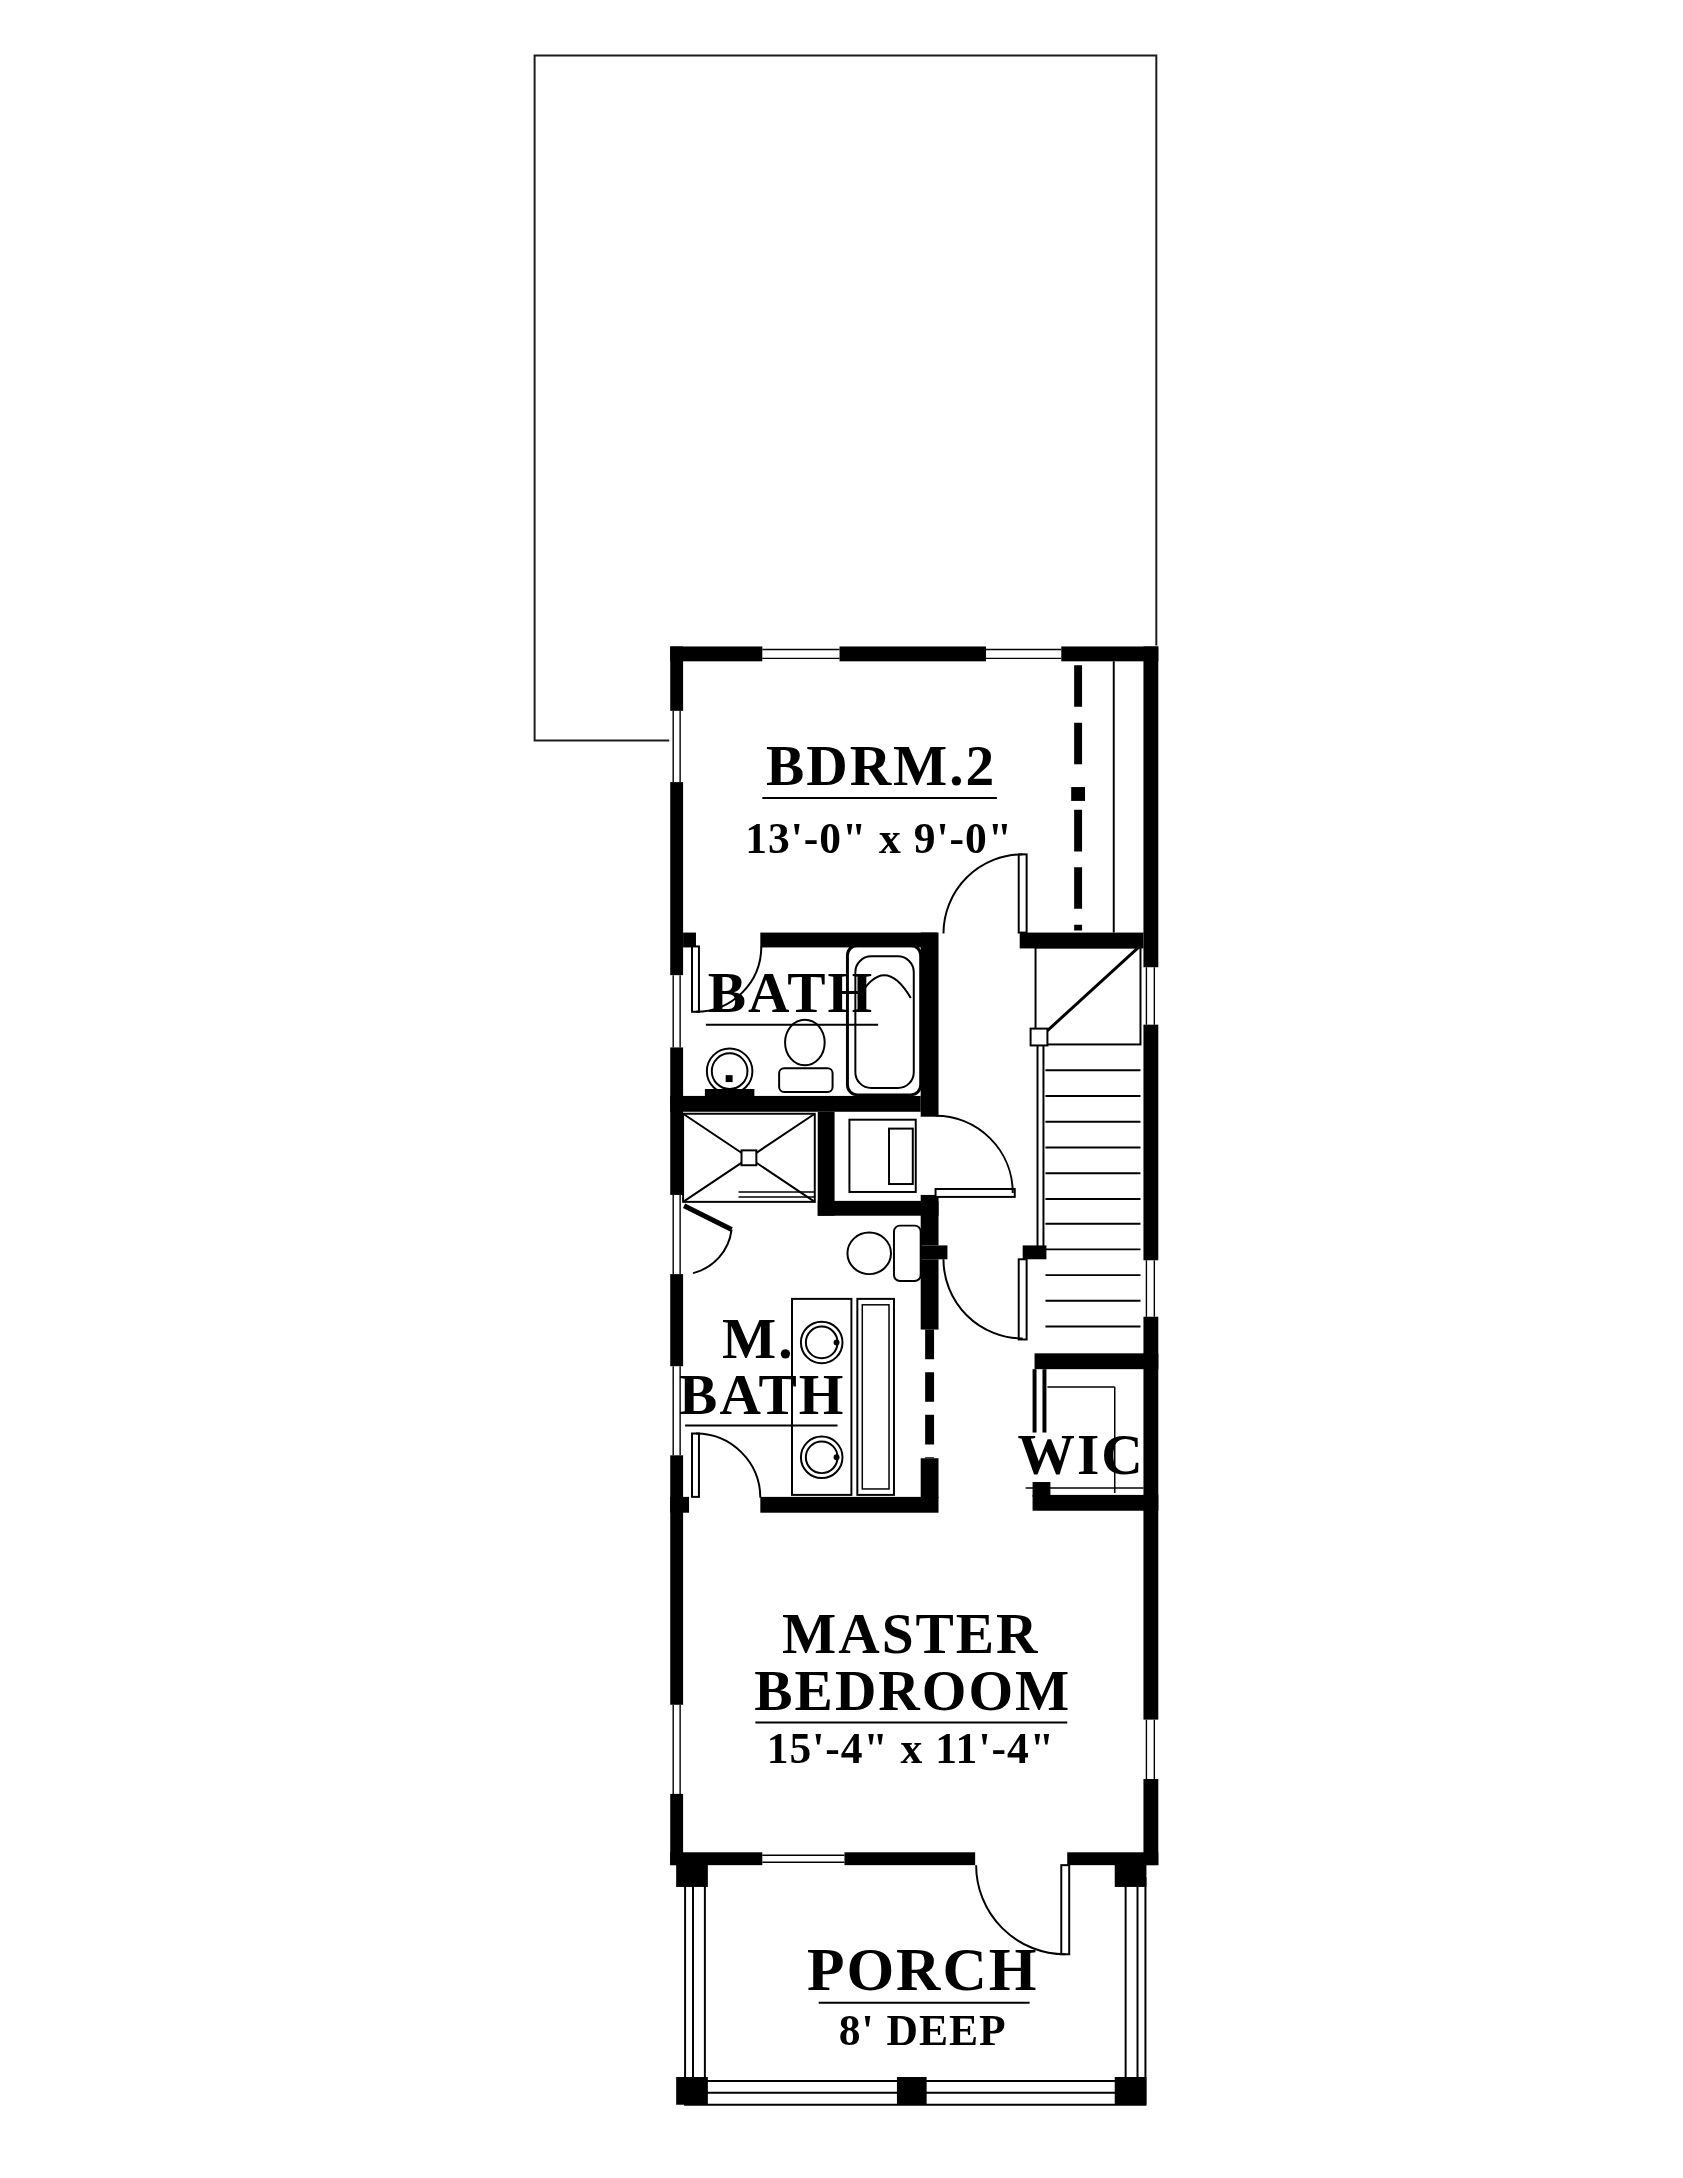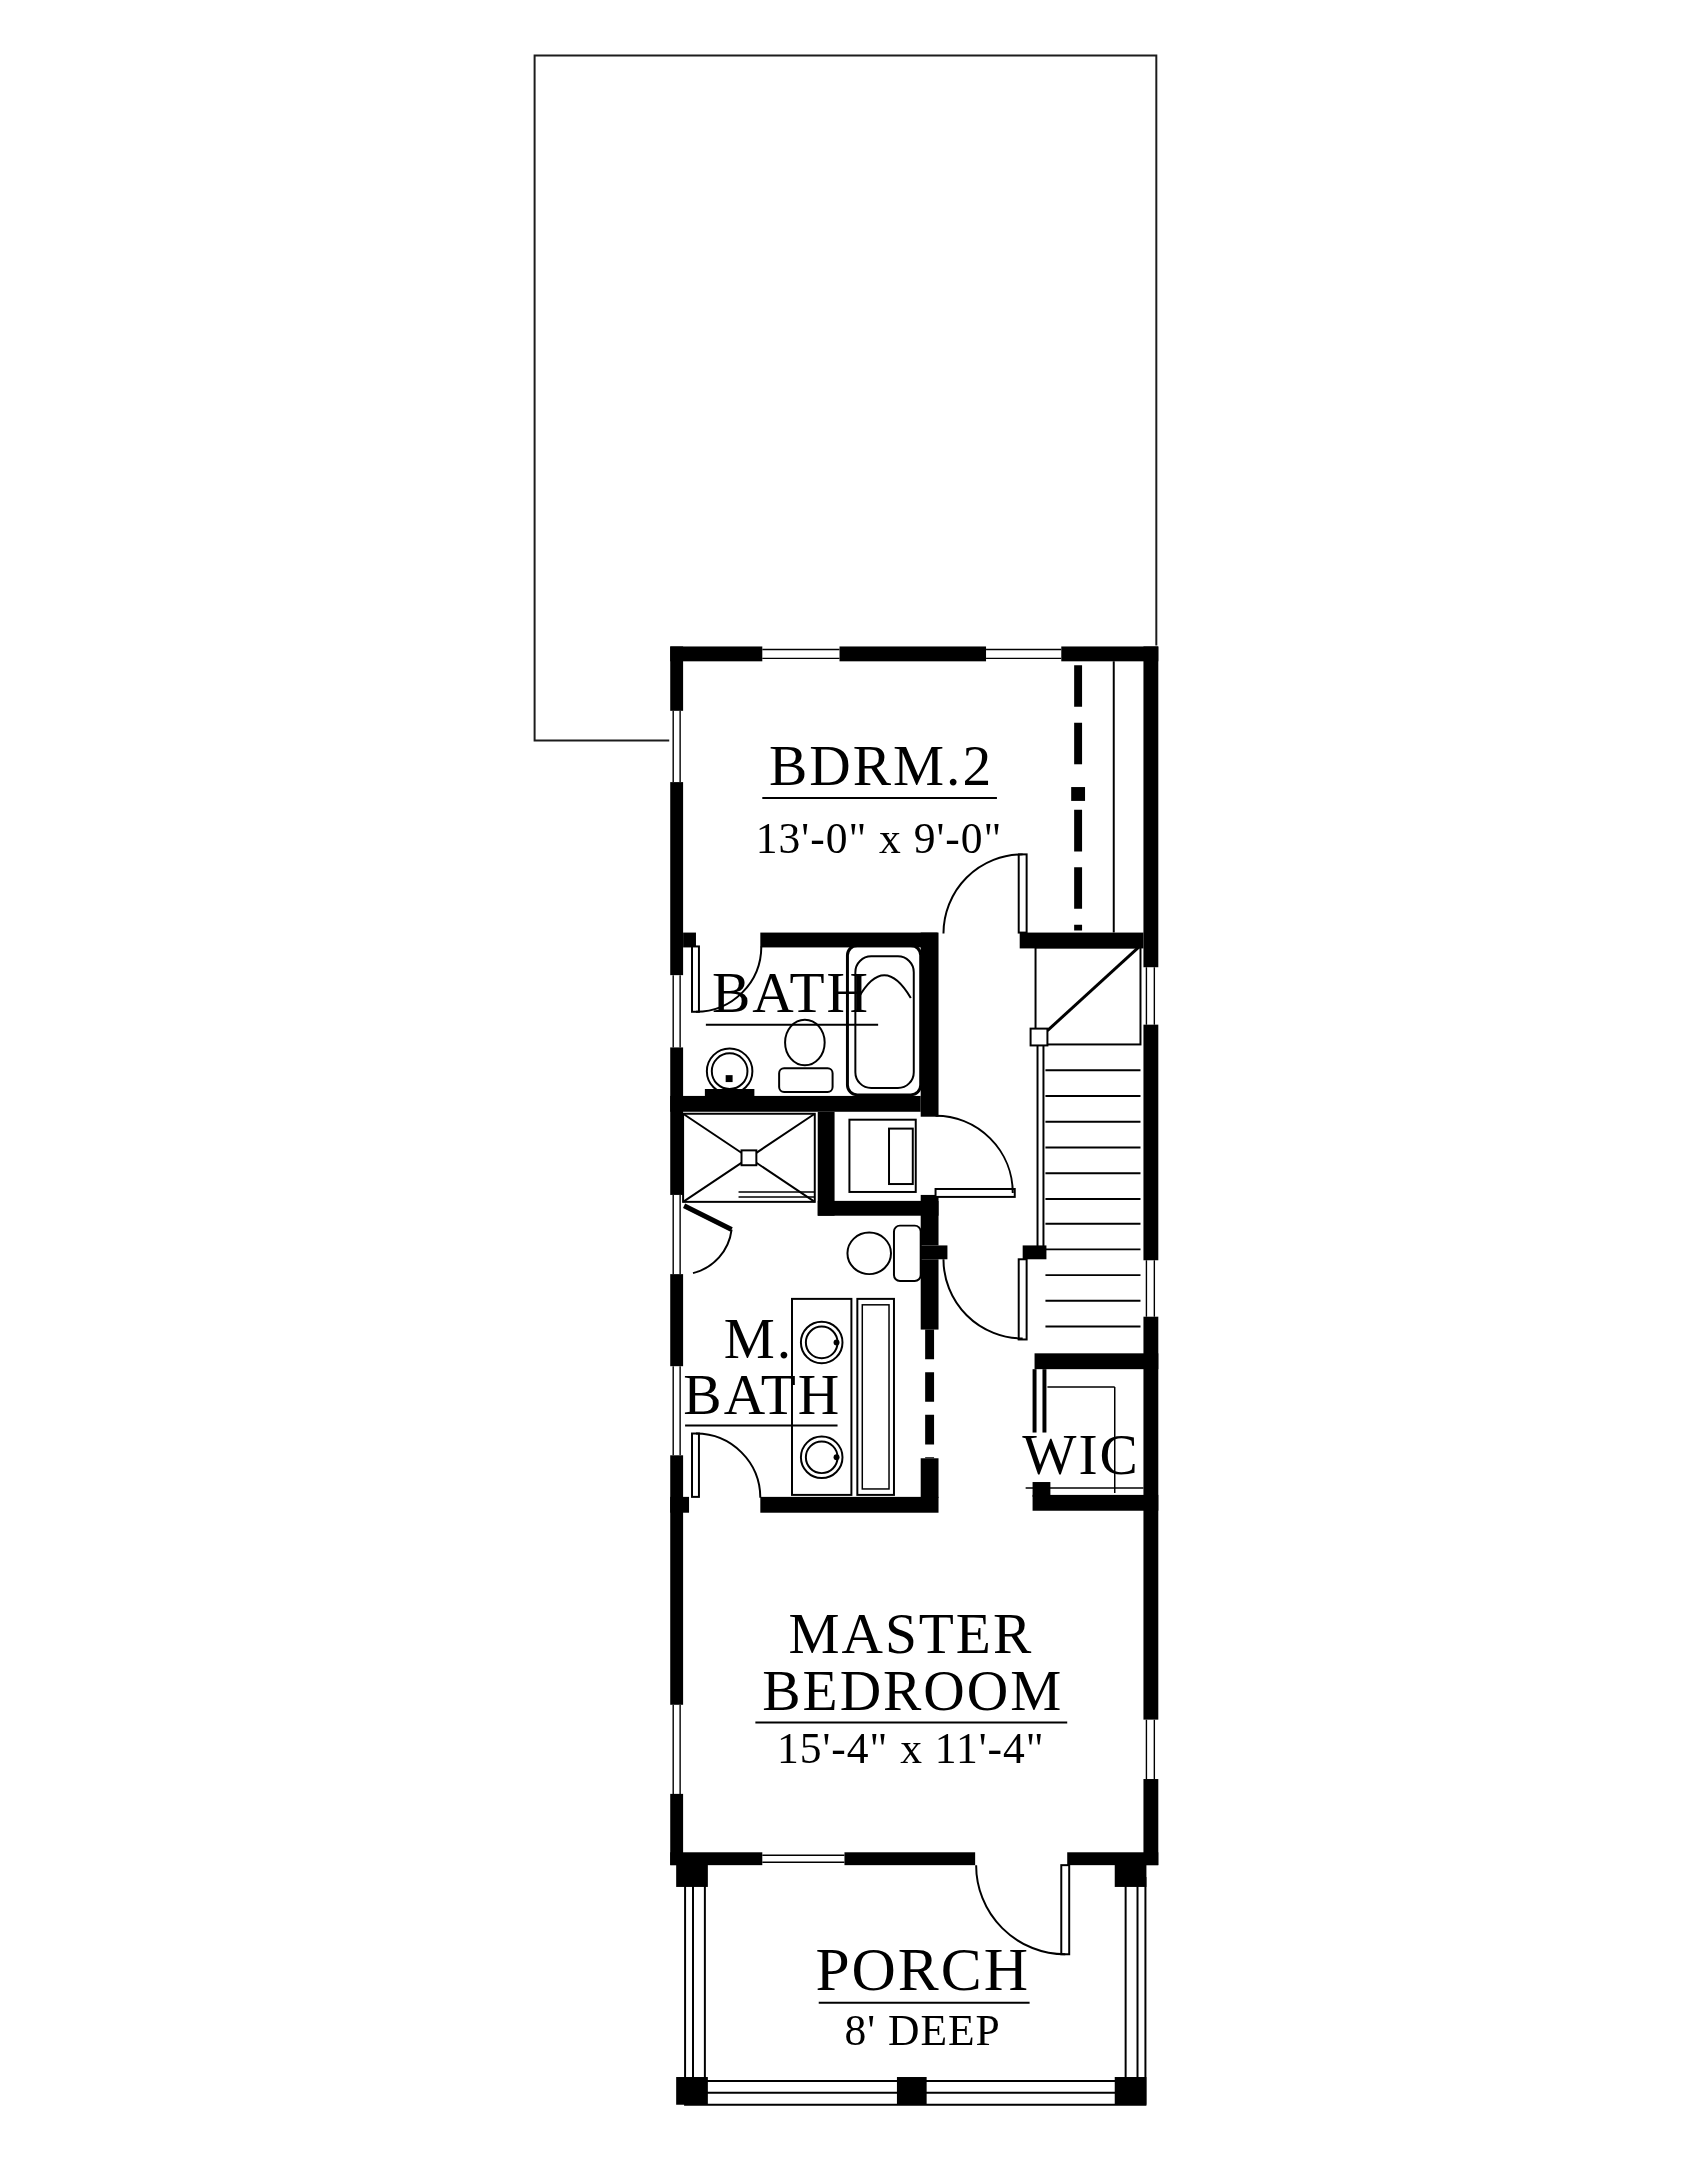--- a/index.html
+++ b/index.html
@@ -1,16 +1,16 @@
 <!DOCTYPE html>
 <html><head>
 <meta charset="utf-8">
 <style>
   html,body{margin:0;padding:0;background:#ffffff;}
-  #plan-canvas{position:relative;width:1683px;height:2178px;background:#fff;overflow:hidden;}
+  #plan-canvas{position:relative;width:1683px;height:2178px;background:#fff;overflow:hidden;font-weight:bold;}
   svg{position:absolute;left:0;top:0;}
   .blk{fill:#000;stroke:none;}
   .ol{fill:none;stroke:#000;stroke-width:2;}
   .ol3{fill:none;stroke:#000;stroke-width:3;}
   .wfx{fill:#fff;stroke:#000;stroke-width:2;}
   .wfx15{fill:#fff;stroke:#000;stroke-width:1.5;}
   .thin{fill:none;stroke:#000;stroke-width:1.5;}
   .glz{fill:none;stroke:#000;stroke-width:1.4;}
   .roofln{fill:none;stroke:#1c1c1c;stroke-width:2;}
   .dash8{fill:none;stroke:#000;stroke-width:8;stroke-dasharray:42 16;}

